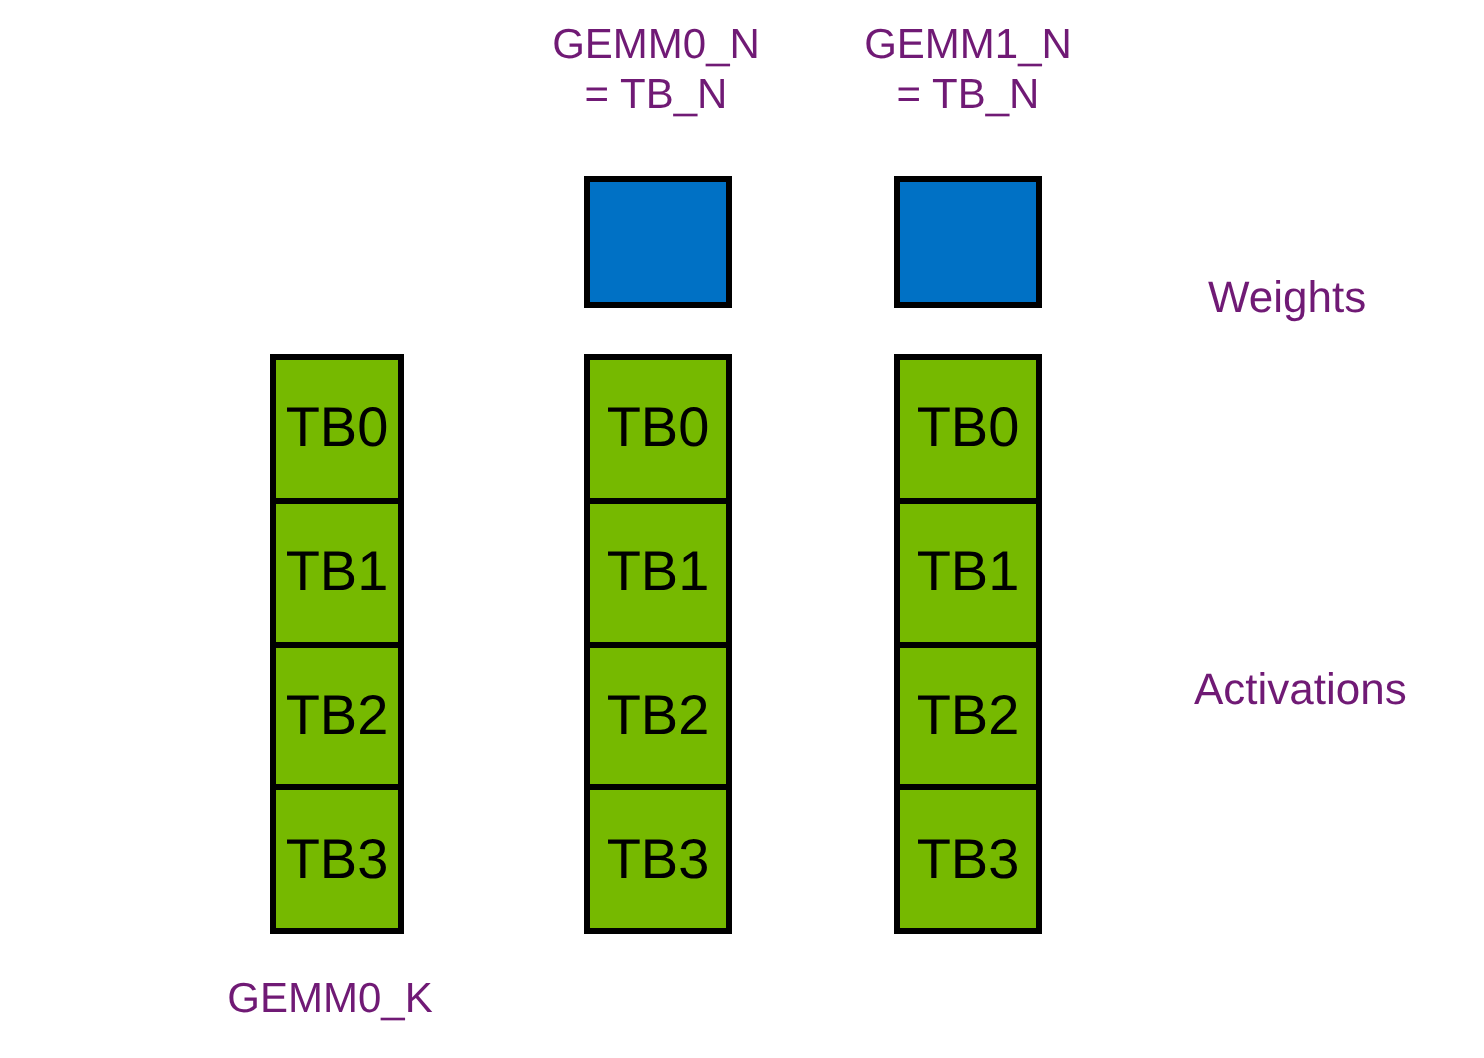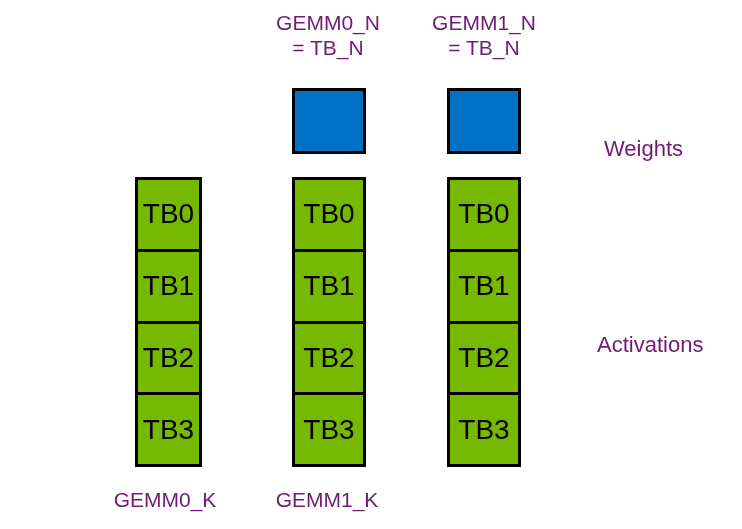--- a/index.html
+++ b/index.html
@@ -80,15 +80,14 @@
     <div class="tb-cell">TB3</div>
   </div>
   <div class="column" style="left: 447px; top: 177px; width: 74px; height: 290px; background-color: rgb(118, 185, 0);">
     <div class="tb-cell">TB0</div>
     <div class="tb-cell">TB1</div>
     <div class="tb-cell">TB2</div>
     <div class="tb-cell">TB3</div>
   </div>
 
   <div class="lbl center" style="left:85px; top:487px; width:160px;text-align:center;">GEMM0_K</div>
-  <div class="lbl center" style="left:247px; top:487px; width:160px;">GEMM1_K</div>
 
 </div>
 
 </body></html>

